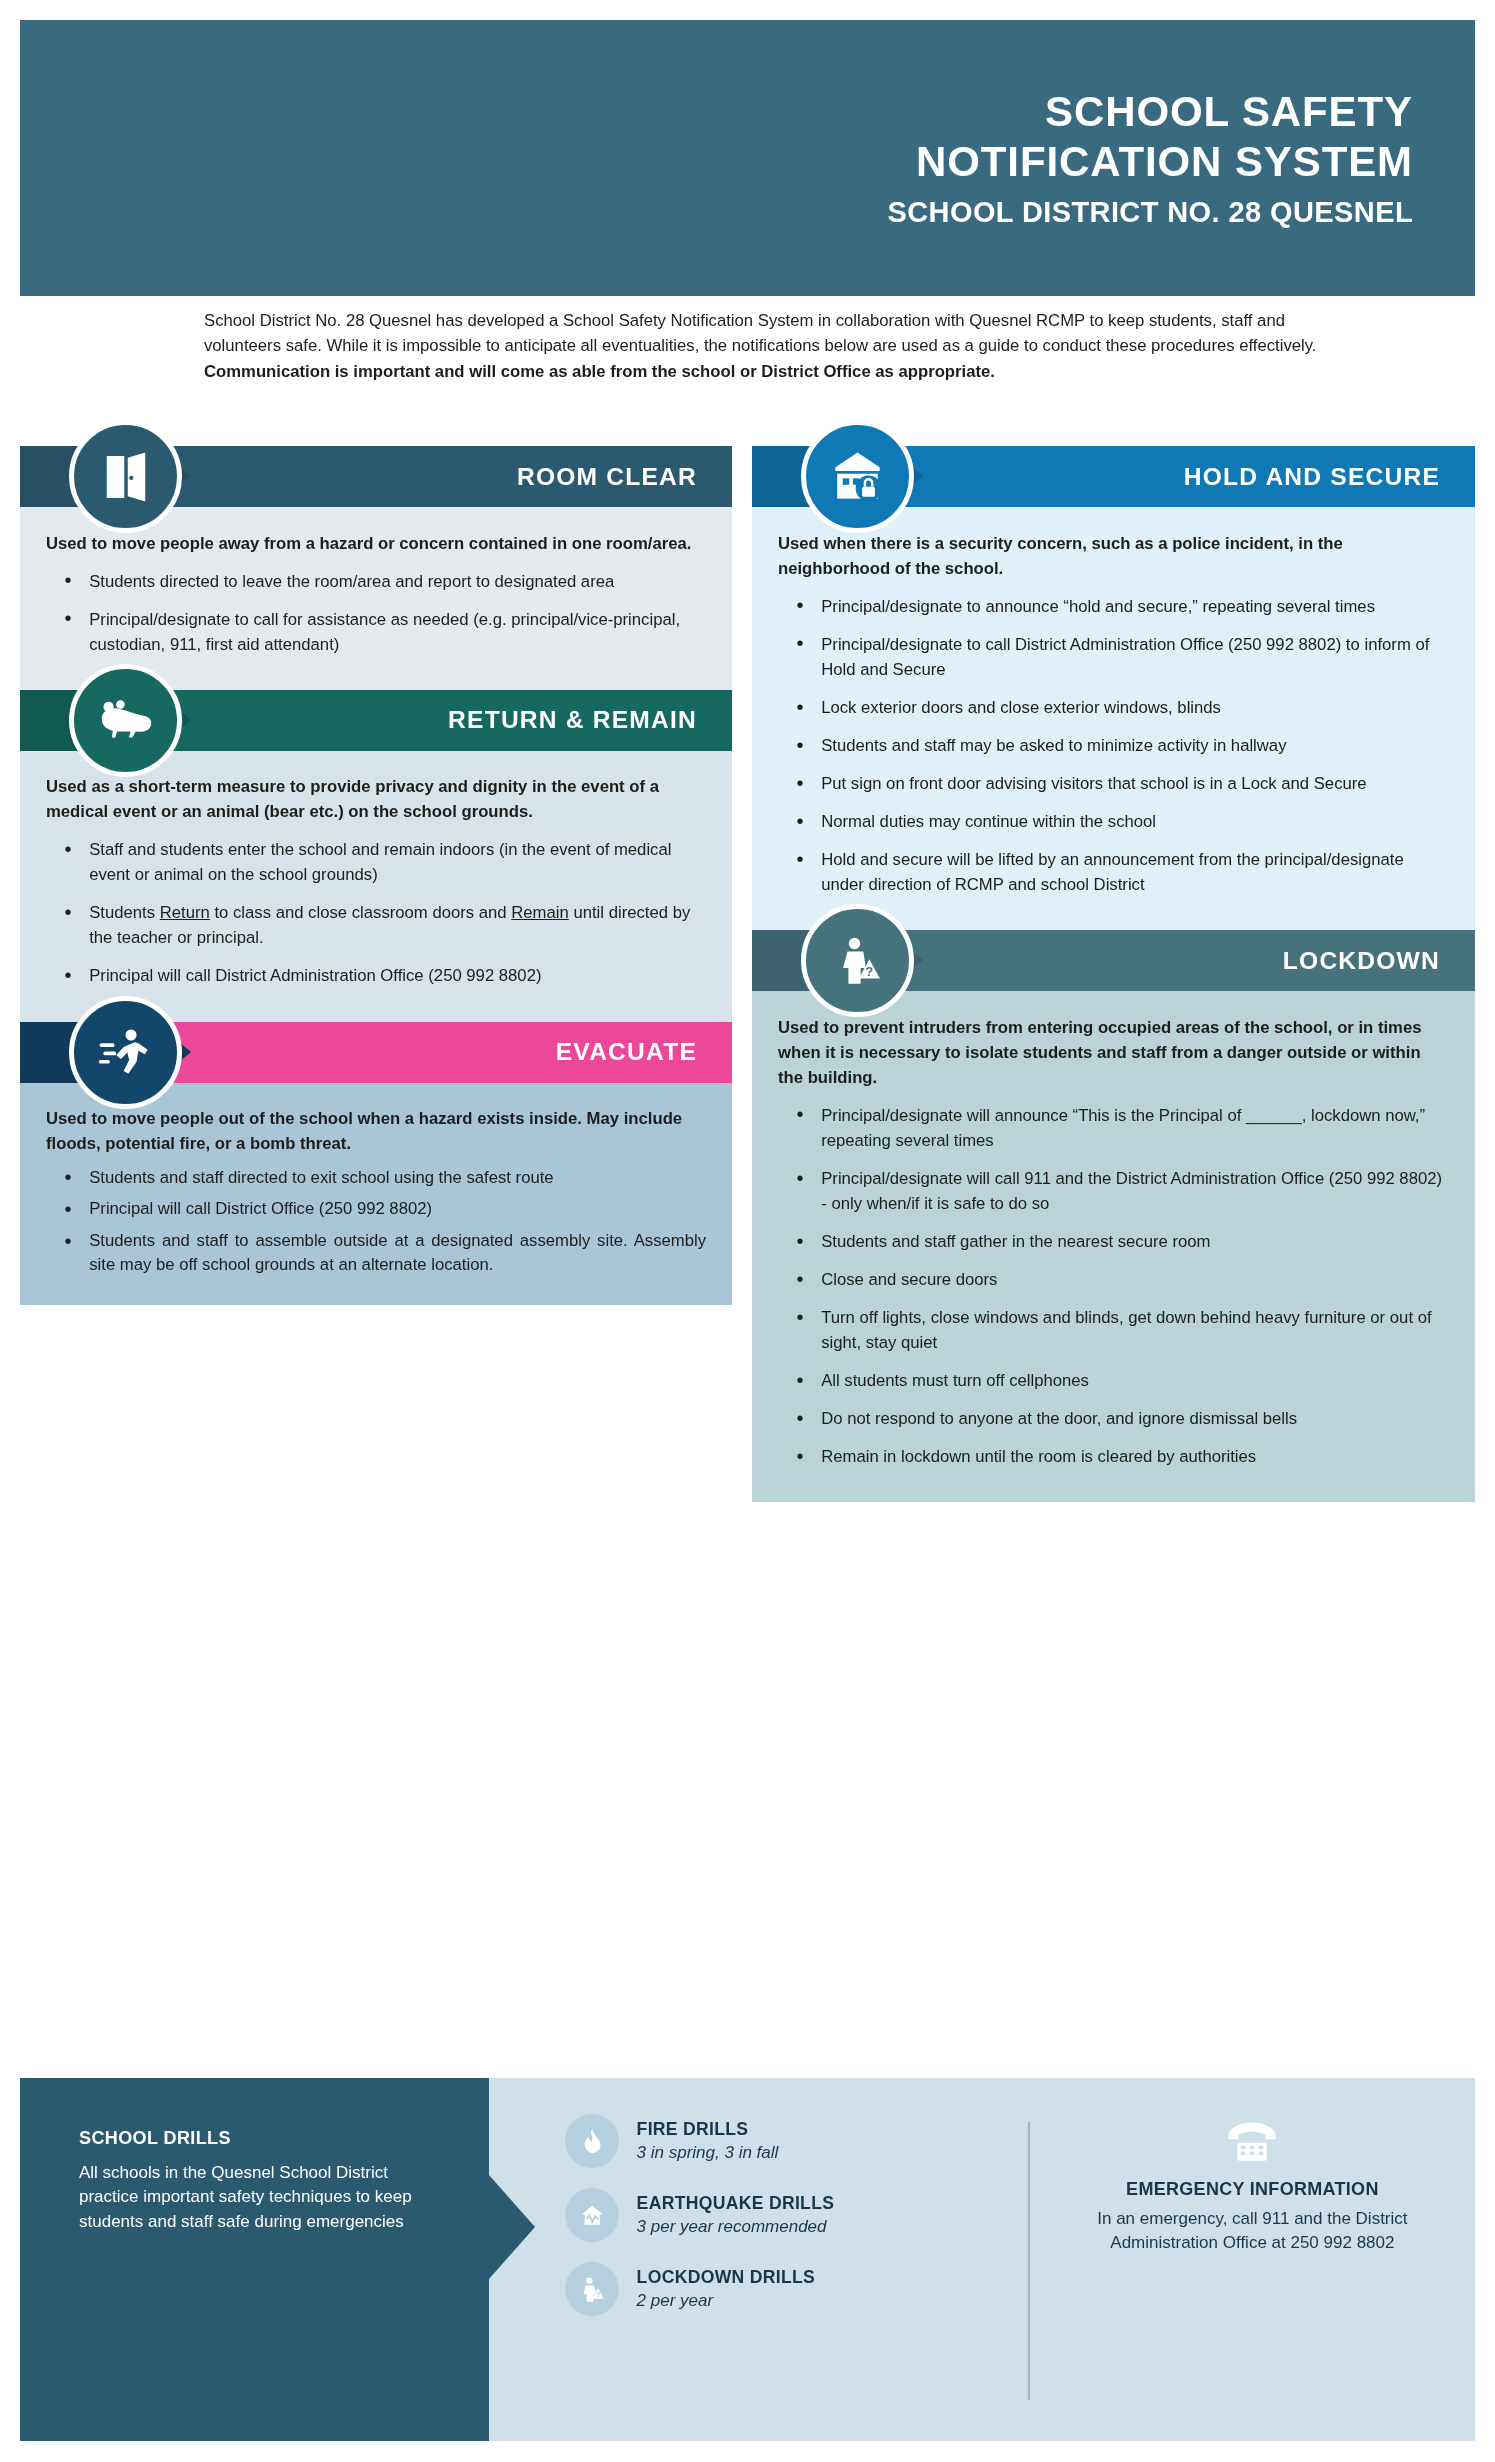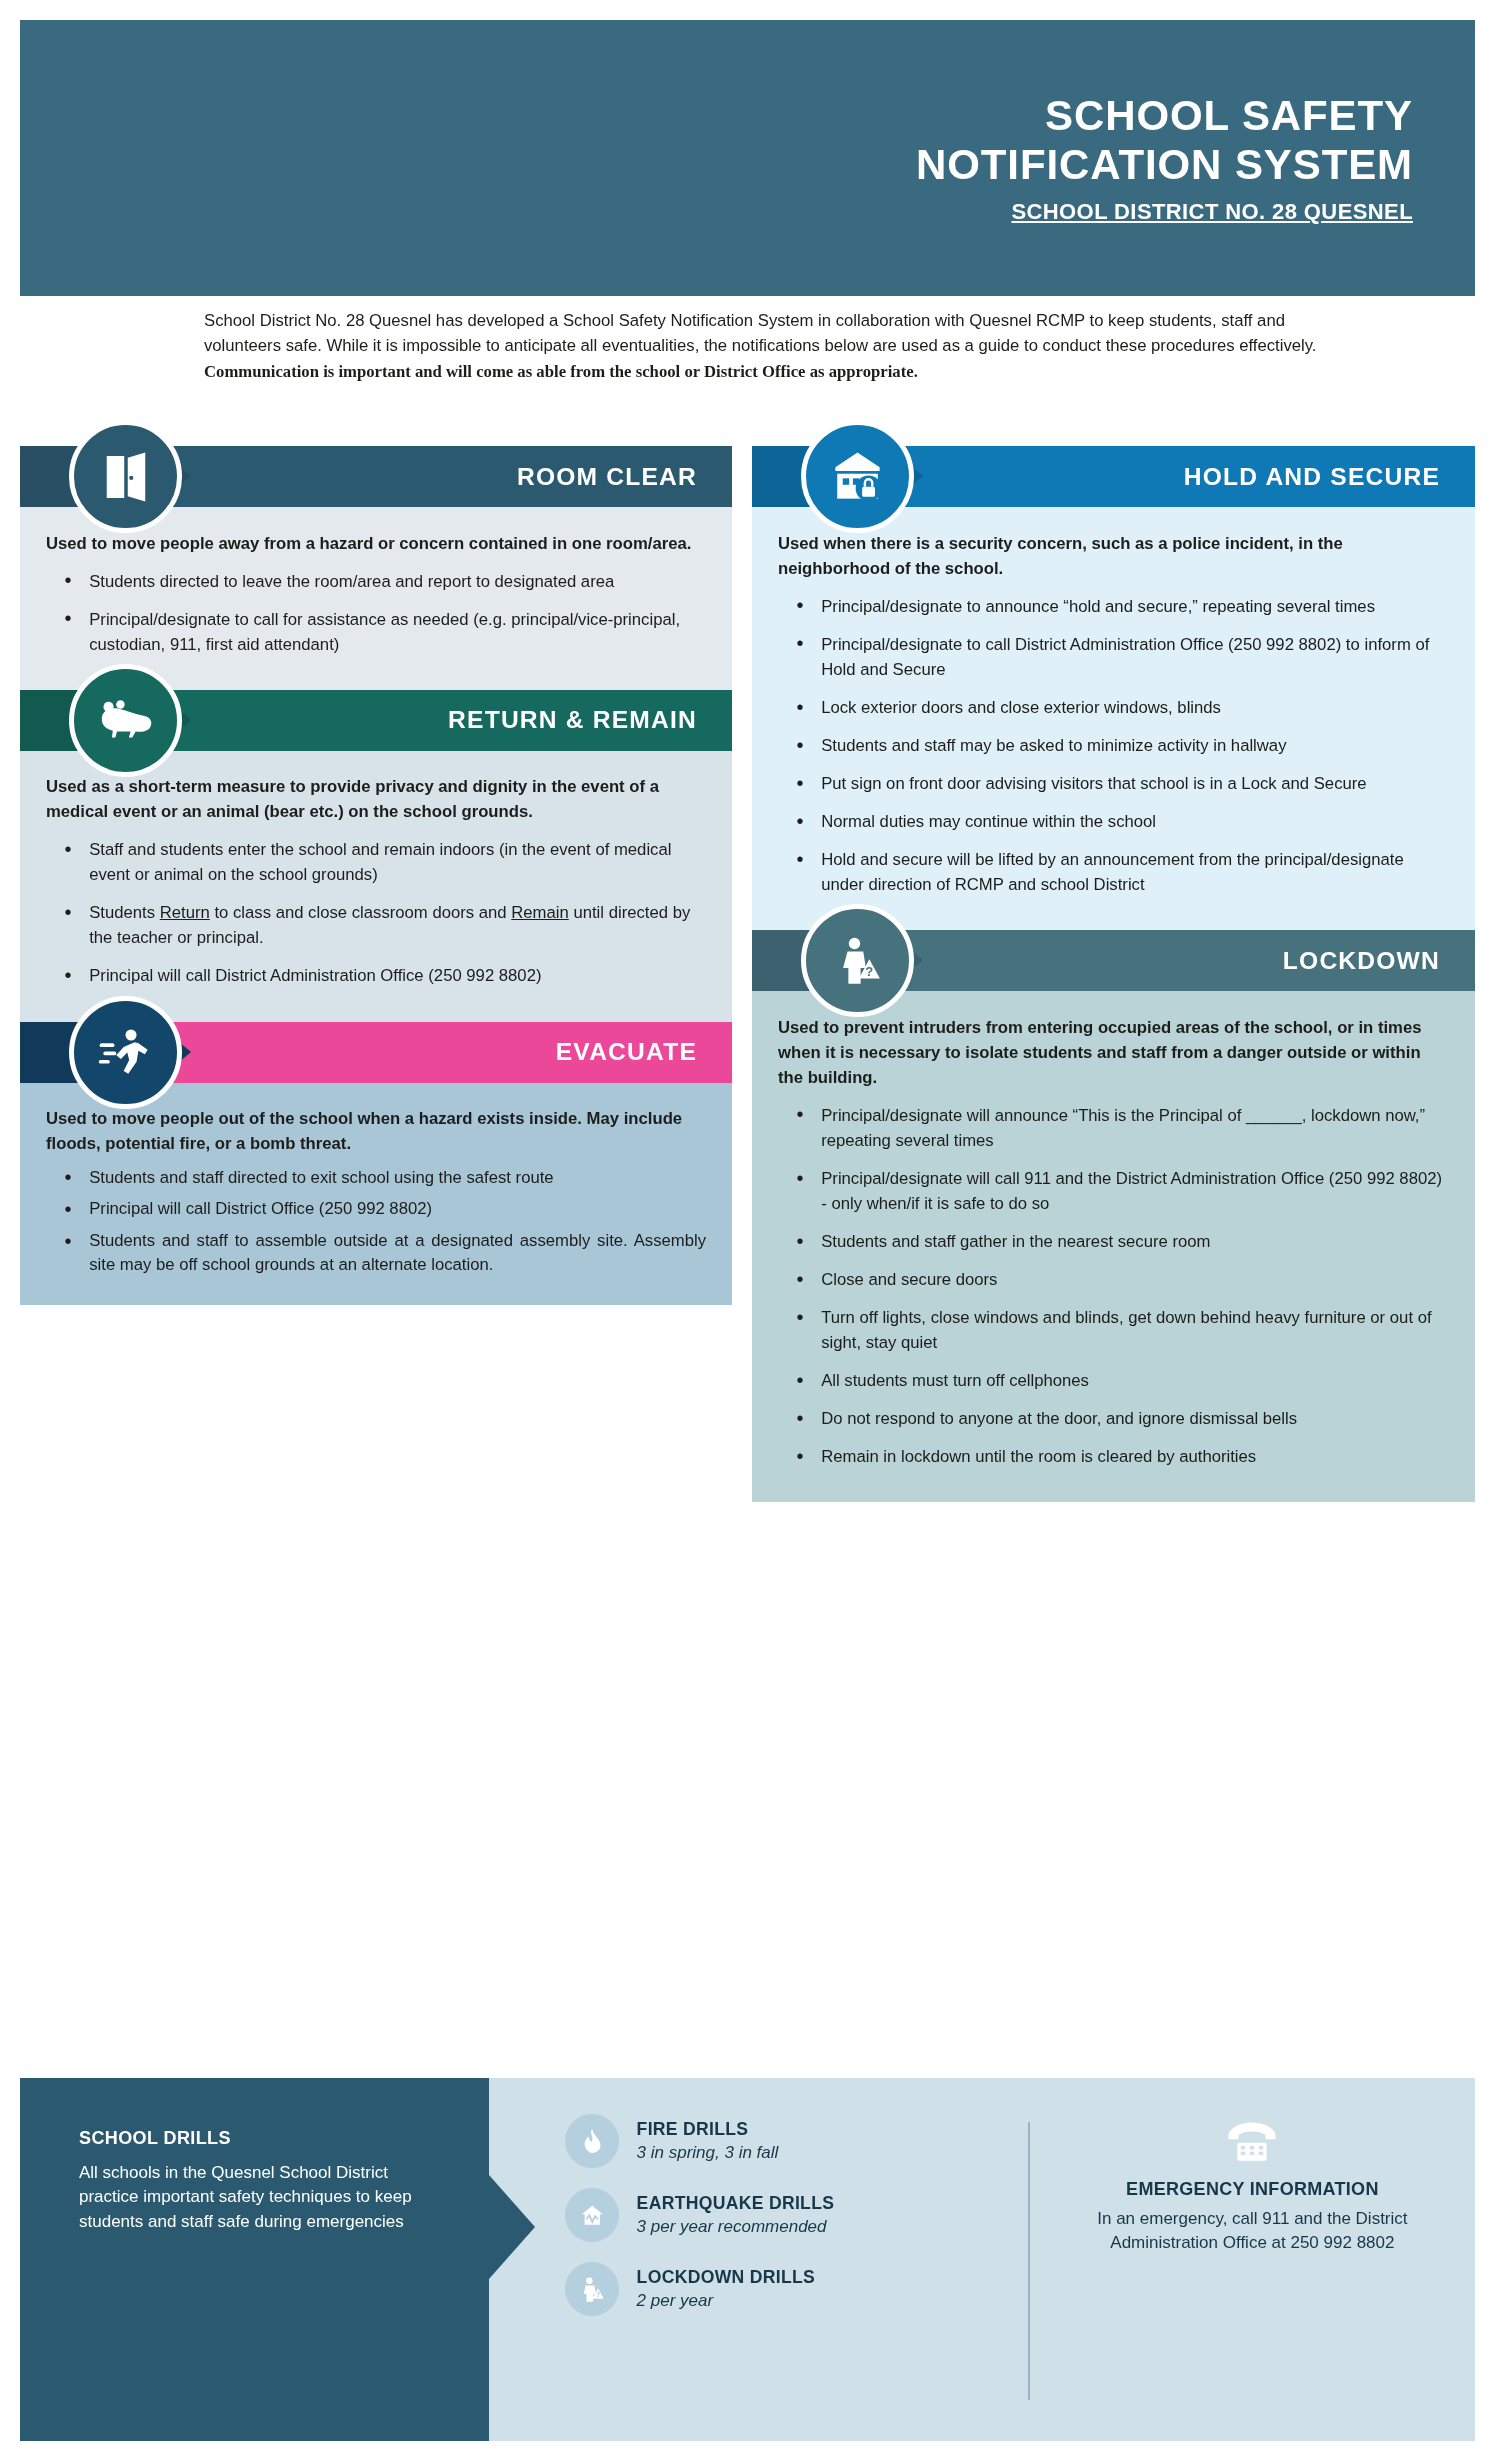--- a/index.html
+++ b/index.html
@@ -68,40 +68,38 @@
     padding-right: 62px;
     color: #ffffff;
   }
   .header-line1, .header-line2 {
     font-size: 42px;
     font-weight: bold;
     letter-spacing: 0.9px;
     line-height: 1.18;
   }
   .header-sub {
-    font-size: 22px;
+    font-size: 29px;
     font-weight: bold;
     letter-spacing: 0.4px;
     margin-top: 9.4px;
-    text-decoration: underline;
   }
 
   
   .intro {
     position: absolute;
     left: 204px;
     top: 308px;
     width: 1126px;
     font-size: 16.7px;
     line-height: 1.52;
     color: #1d1d1b;
   }
   .intro .bold {
     font-weight: bold;
-    font-family: Liberation Serif, serif;
   }
 
   
   .col-left {
     position: absolute;
     left: 20px;
     top: 446px;
     width: 712px;
   }
   .col-right {

